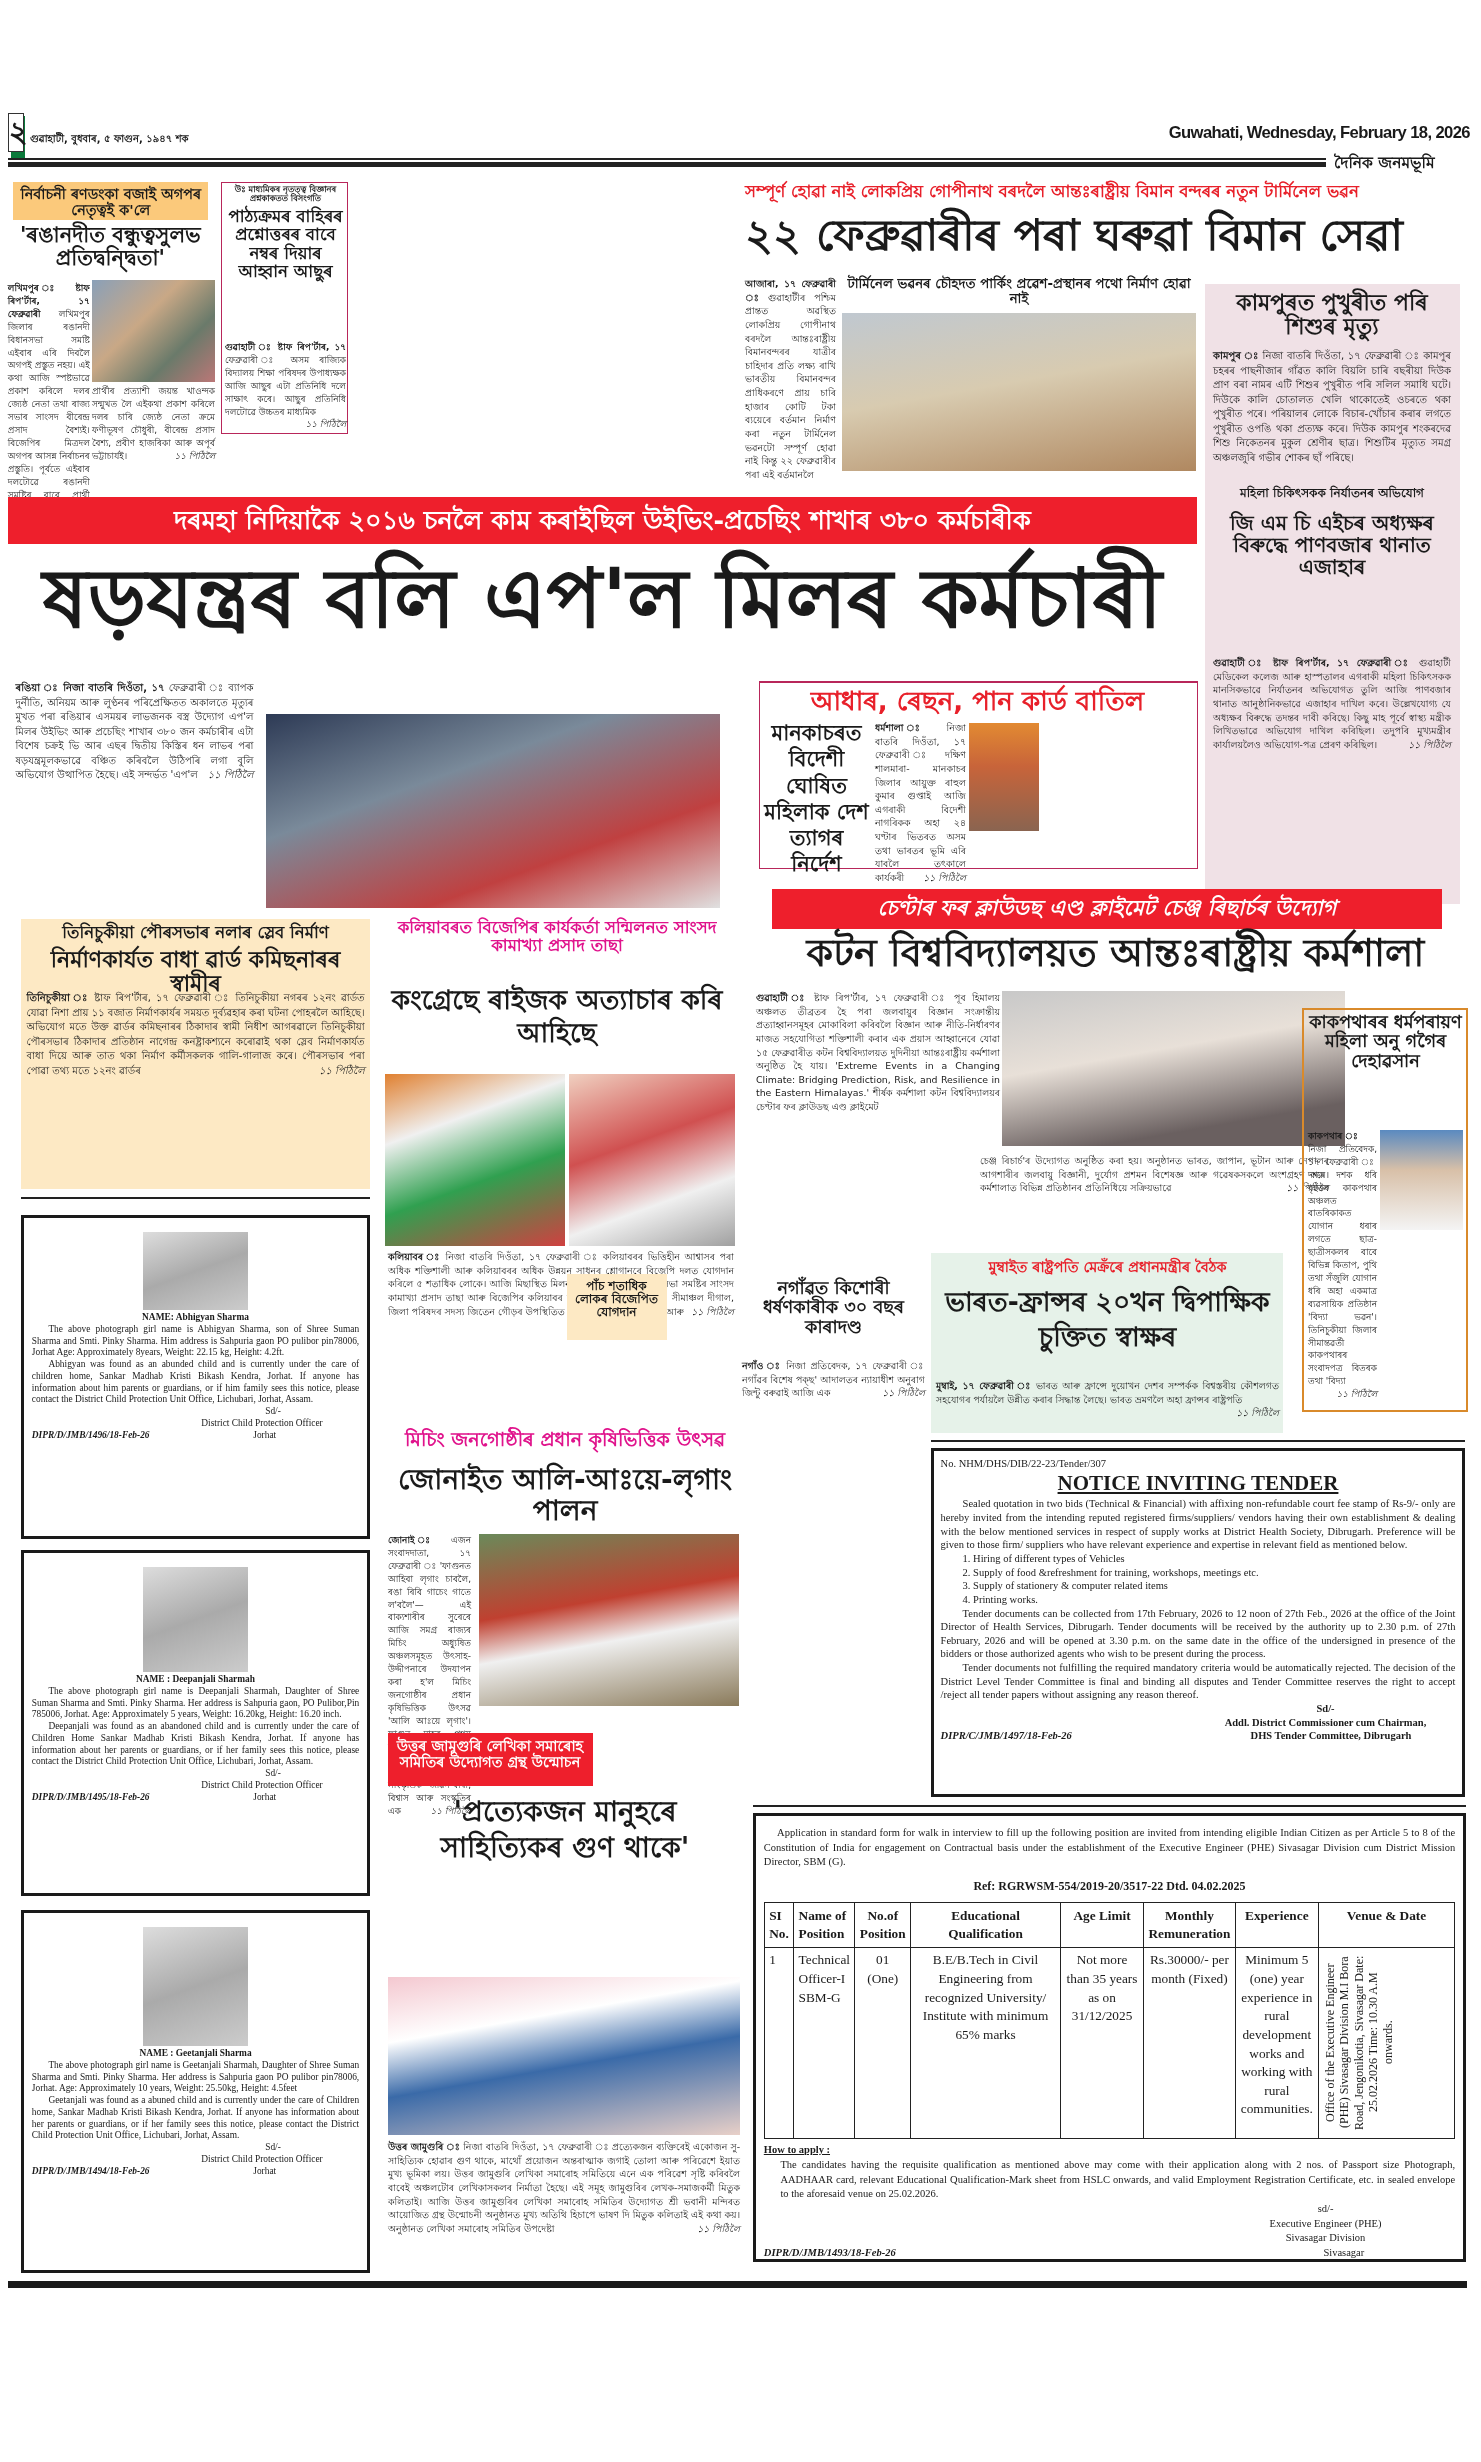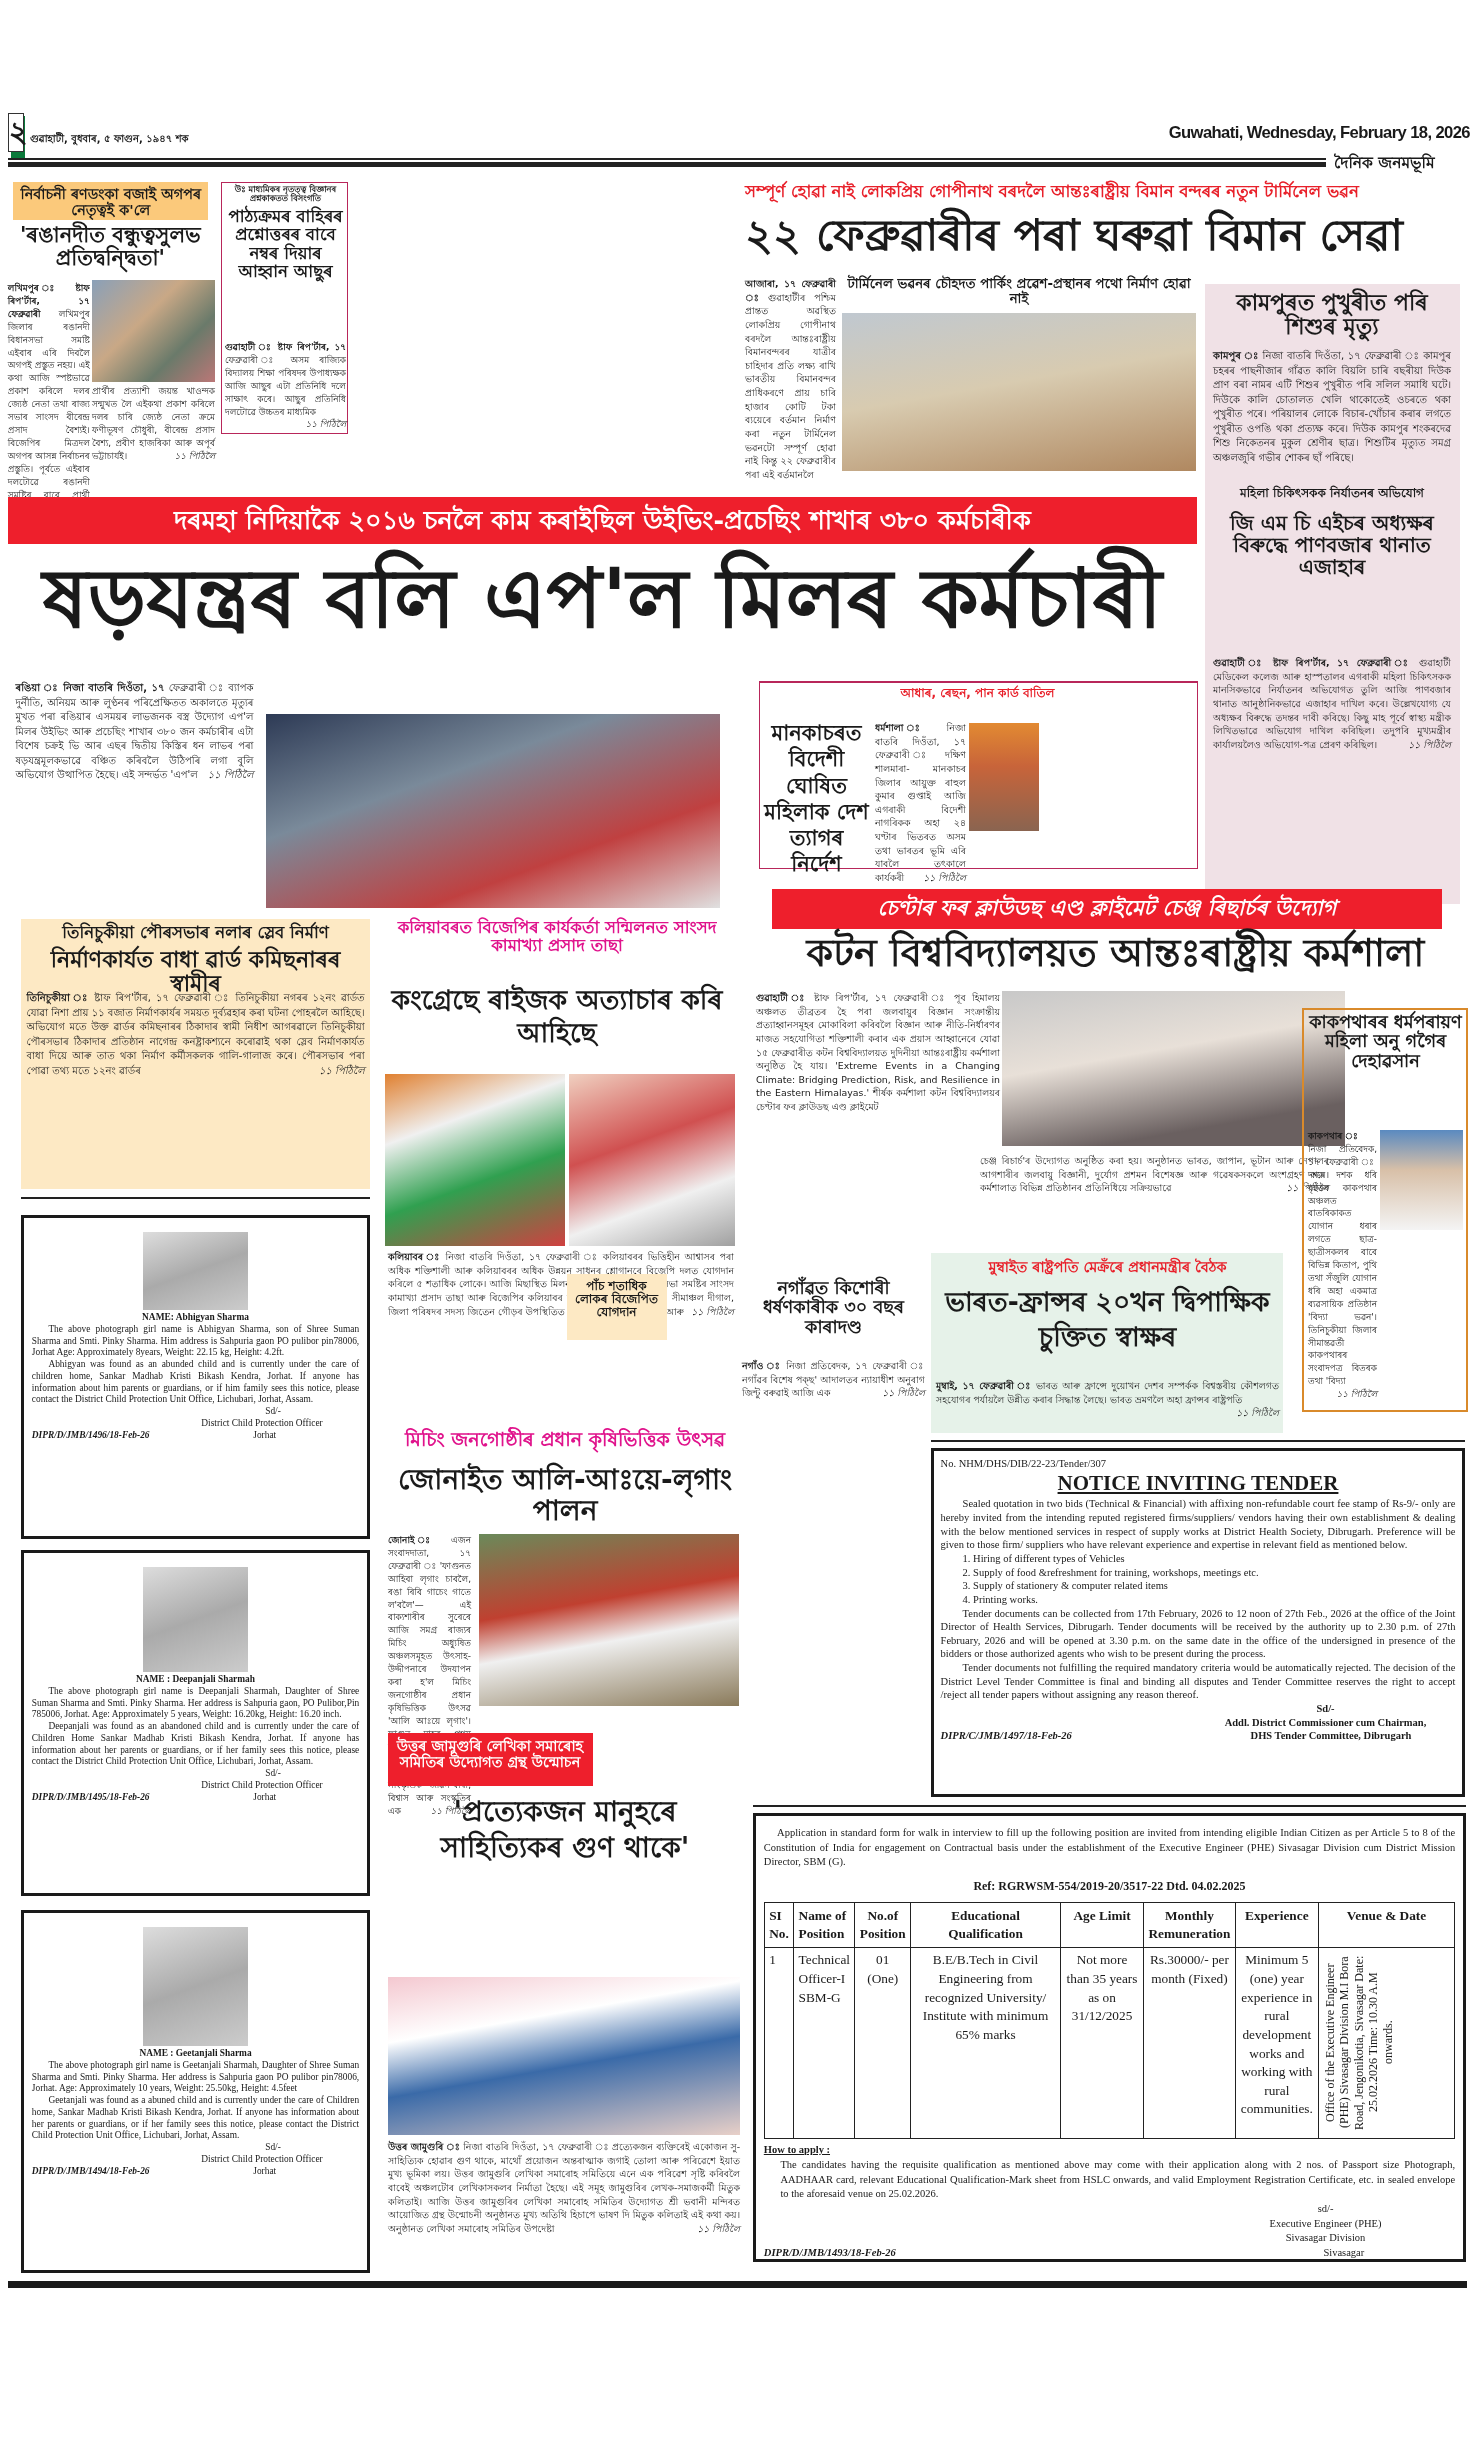--- a/index.html
+++ b/index.html
@@ -82,21 +82,21 @@
 <div class="abs hl" style="left:7.8px;top:554px;width:1189px;font-size:82px;text-align:center;">ষড়যন্ত্ৰৰ বলি এপ'ল মিলৰ কৰ্মচাৰী</div>
 <div class="abs body-txt" style="left:15.5px;top:681px;width:238px;font-size:10px;">
   <b>ৰঙিয়া ঃ নিজা বাতৰি দিওঁতা, ১৭</b>
   <span>ফেব্ৰুৱাৰী ঃ ব্যাপক দুৰ্নীতি, অনিয়ম আৰু লুণ্ঠনৰ পৰিপ্ৰেক্ষিতত অকালতে মৃত্যুৰ মুখত পৰা ৰঙিয়াৰ এসময়ৰ লাভজনক বস্ত্ৰ উদ্যোগ এপ'ল মিলৰ উইভিং আৰু প্ৰচেছিং শাখাৰ ৩৮০ জন কৰ্মচাৰীৰ এটা বিশেষ চক্ৰই ভি আৰ এছৰ দ্বিতীয় কিস্তিৰ ধন লাভৰ পৰা ষড়যন্ত্ৰমূলকভাৱে বঞ্চিত কৰিবলৈ উঠিপৰি লগা বুলি অভিযোগ উত্থাপিত হৈছে। এই সন্দৰ্ভত 'এপ'ল</span>
   <span class="cont">১১ পিঠিলৈ</span>
 </div>
 <div class="abs hl" style="left:266px;top:722px;width:454px;font-size:13px;color:#e0138c;text-align:center;">ভি আৰ এছৰ দ্বিতীয় কিস্তিৰ ধনৰ পৰা বঞ্চিত</div>
 <div class="abs photo" style="left:266px;top:714px;width:454px;height:194px;background:linear-gradient(160deg,#2d3a55 0%,#7a8a9a 35%,#c04040 70%,#e0e0e0 100%);"></div>
 
 <div class="abs" style="left:759px;top:681px;width:439px;height:188px;border:1.7px solid #b8265a;border-top-width:2.8px;"></div>
-<div class="abs hl" style="left:764px;top:687px;width:427px;font-size:12px;color:#e8202a;text-align:center;">আধাৰ, ৰেছন, পান কাৰ্ড বাতিল</div>
+<div class="abs hl" style="left:764px;top:687px;width:427px;font-size:26px;color:#e8202a;text-align:center;">আধাৰ, ৰেছন, পান কাৰ্ড বাতিল</div>
 <div class="abs hl" style="left:764px;top:720px;width:105px;font-size:21px;text-align:center;line-height:1.25;">মানকাচৰত বিদেশী ঘোষিত মহিলাক দেশ ত্যাগৰ নিৰ্দেশ</div>
 <div class="abs body-txt" style="left:875px;top:721px;width:91px;font-size:9.4px;">
   <b>ধৰ্মশালা ঃ</b>
   <span>নিজা বাতৰি দিওঁতা, ১৭ ফেব্ৰুৱাৰী ঃ দক্ষিণ শালমাৰা- মানকাচৰ জিলাৰ আয়ুক্ত ৰাহুল কুমাৰ গুপ্তাই আজি এগৰাকী বিদেশী নাগৰিকক অহা ২৪ ঘণ্টাৰ ভিতৰত অসম তথা ভাৰতৰ ভূমি এৰি যাবলৈ তৎকালে কাৰ্যকৰী</span>
   <span class="cont">১১ পিঠিলৈ</span>
 </div>
 <div class="abs photo" style="left:969px;top:723px;width:70px;height:108px;background:linear-gradient(180deg,#e28a32 0%,#c8643a 40%,#8a6450 100%);"></div>
 
 <div class="abs" style="left:21px;top:919px;width:349px;height:270px;background:#fde9c4;"></div>
 <div class="abs hl" style="left:26.6px;top:924px;width:338px;font-size:16.6px;text-align:center;">তিনিচুকীয়া পৌৰসভাৰ নলাৰ স্লেব নিৰ্মাণ</div>

